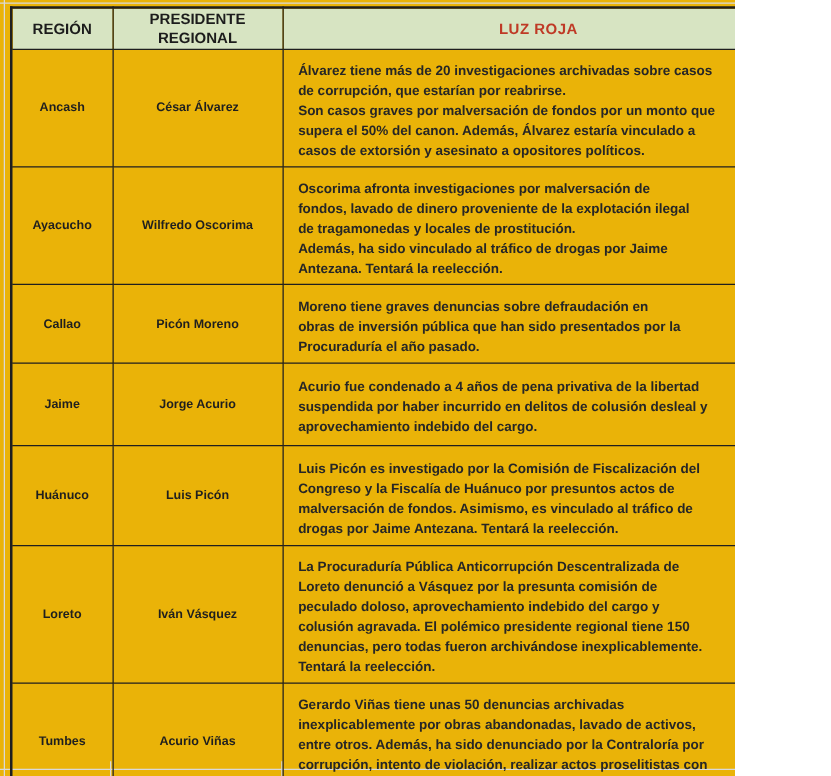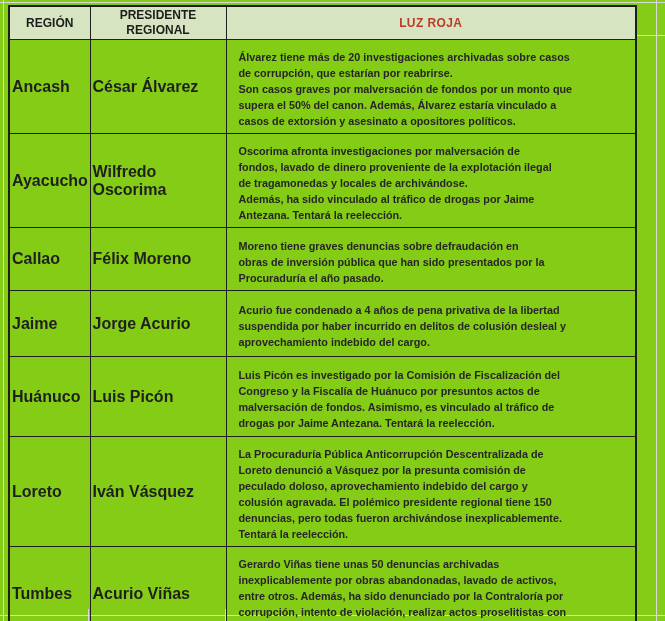--- a/index.html
+++ b/index.html
@@ -2,23 +2,23 @@
 <html style="--header-bg: #d7e4c2; --header-text: #1c1c1c; --luz-roja: #bf3a26; --border-dark: #1f1f1f; --body-text: #262626; --gridline: #d9d9d9;"><head>
 <meta charset="utf-8">
 <style>
   html, body {
     margin: 0;
     padding: 0;
     background: #ffffff;
   }
   .canvas {
     position: relative;
-    width: 665px;
+    width: 588px;
     height: 621px;
-    background: #84cc16;
+    background: #eab308;
     overflow: hidden;
     font-family: "Liberation Sans", sans-serif;
   }
   
   .gridline {
     position: absolute;
     background: var(--gridline, #d9d9d9);
   }
   .gl-left   { left: 3px;   top: 0;     width: 1px;   height: 621px; }
   .gl-right  { left: 656px; top: 0;     width: 1px;   height: 621px; }
@@ -53,21 +53,22 @@
     white-space: pre-line;
     line-height: 15px;
     padding: 1px 2px;
   }
   table.main th.luz {
     color: var(--luz-roja, #bf3a26);
     font-size: 12px;
     letter-spacing: 0.4px;
   }
   td.region, td.president {
-    font-size: 16px;
+    text-align: center;
+    font-size: 10px;
     font-weight: 700;
     color: #1f1f1f;
     padding: 2px;
   }
   td.desc {
     font-size: 10.8px;
     font-weight: 700;
     color: var(--body-text, #262626);
     line-height: 16px;
     padding: 9px 4px 4px 12px;
@@ -118,27 +119,27 @@
 de corrupción, que estarían por reabrirse.
 Son casos graves por malversación de fondos por un monto que
 supera el 50% del canon. Además, Álvarez estaría vinculado a
 casos de extorsión y asesinato a opositores políticos.</td>
       </tr>
       <tr>
         <td class="region">Ayacucho</td>
         <td class="president">Wilfredo Oscorima</td>
         <td class="desc">Oscorima afronta investigaciones por malversación de
 fondos, lavado de dinero proveniente de la explotación ilegal
-de tragamonedas y locales de archivándose.
+de tragamonedas y locales de prostitución.
 Además, ha sido vinculado al tráfico de drogas por Jaime
 Antezana. Tentará la reelección.</td>
       </tr>
       <tr>
         <td class="region">Callao</td>
-        <td class="president">Félix Moreno</td>
+        <td class="president">Picón Moreno</td>
         <td class="desc">Moreno tiene graves denuncias sobre defraudación en
 obras de inversión pública que han sido presentados por la
 Procuraduría el año pasado.</td>
       </tr>
       <tr>
         <td class="region">Jaime</td>
         <td class="president">Jorge Acurio</td>
         <td class="desc">Acurio fue condenado a 4 años de pena privativa de la libertad
 suspendida por haber incurrido en delitos de colusión desleal y
 aprovechamiento indebido del cargo.</td>

